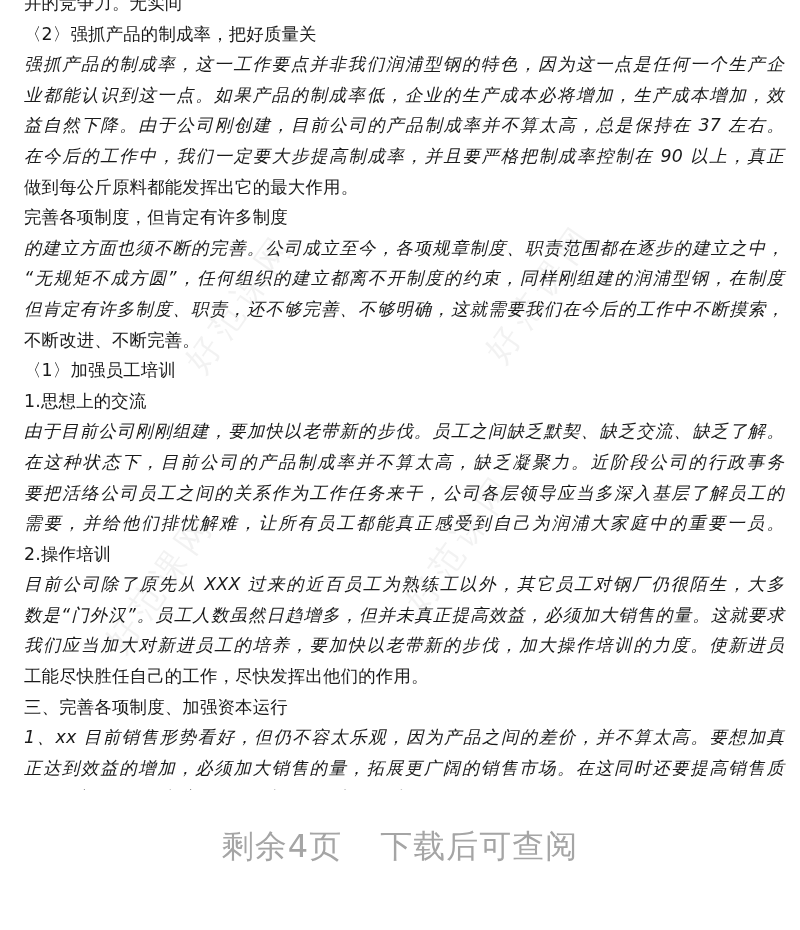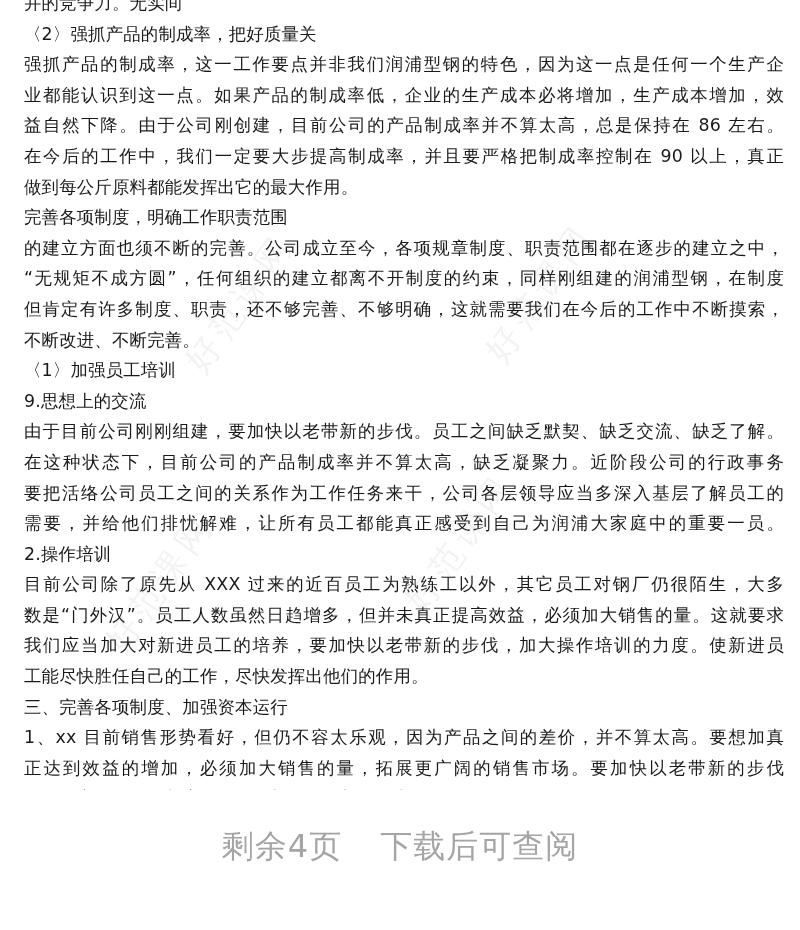--- a/index.html
+++ b/index.html
@@ -32,20 +32,21 @@
     .line {
       height: 30.6px;
       line-height: 30.6px;
       font-size: 17.4px;
       white-space: nowrap;
       letter-spacing: 0.2px;
     }
     .line.justify {
       text-align: justify;
       text-align-last: justify;
+      font-style: italic;
     }
     .watermark {
       position: absolute;
       font-size: 34px;
       color: rgba(0,0,0,0.05);
       transform: rotate(-55deg);
       white-space: nowrap;
       pointer-events: none;
       letter-spacing: 6px;
     }
@@ -71,42 +72,42 @@
   <div class="watermark" style="left:160px; top:280px;">好范课网</div>
   <div class="watermark" style="left:460px; top:270px;">好范课网</div>
   <div class="watermark" style="left:380px; top:520px;">好范课网</div>
   <div class="watermark" style="left:80px; top:560px;">好范课网</div>
 
   <div class="lines">
     <div class="line">并的竞争力。无实间</div>
     <div class="line">〈2〉强抓产品的制成率，把好质量关</div>
     <div class="line justify">强抓产品的制成率，这一工作要点并非我们润浦型钢的特色，因为这一点是任何一个生产企</div>
     <div class="line justify">业都能认识到这一点。如果产品的制成率低，企业的生产成本必将增加，生产成本增加，效</div>
-    <div class="line justify">益自然下降。由于公司刚创建，目前公司的产品制成率并不算太高，总是保持在 86 左右。</div>
+    <div class="line justify">益自然下降。由于公司刚创建，目前公司的产品制成率并不算太高，总是保持在 37 左右。</div>
     <div class="line justify">在今后的工作中，我们一定要大步提高制成率，并且要严格把制成率控制在 90 以上，真正</div>
     <div class="line">做到每公斤原料都能发挥出它的最大作用。</div>
-    <div class="line">完善各项制度，明确工作职责范围</div>
+    <div class="line">完善各项制度，但肯定有许多制度</div>
     <div class="line justify">的建立方面也须不断的完善。公司成立至今，各项规章制度、职责范围都在逐步的建立之中，</div>
     <div class="line justify">“无规矩不成方圆”，任何组织的建立都离不开制度的约束，同样刚组建的润浦型钢，在制度</div>
     <div class="line justify">但肯定有许多制度、职责，还不够完善、不够明确，这就需要我们在今后的工作中不断摸索，</div>
     <div class="line">不断改进、不断完善。</div>
     <div class="line">〈1〉加强员工培训</div>
-    <div class="line">9.思想上的交流</div>
+    <div class="line">1.思想上的交流</div>
     <div class="line justify">由于目前公司刚刚组建，要加快以老带新的步伐。员工之间缺乏默契、缺乏交流、缺乏了解。</div>
     <div class="line justify">在这种状态下，目前公司的产品制成率并不算太高，缺乏凝聚力。近阶段公司的行政事务</div>
     <div class="line justify">要把活络公司员工之间的关系作为工作任务来干，公司各层领导应当多深入基层了解员工的</div>
     <div class="line justify">需要，并给他们排忧解难，让所有员工都能真正感受到自己为润浦大家庭中的重要一员。</div>
     <div class="line">2.操作培训</div>
     <div class="line justify">目前公司除了原先从 XXX 过来的近百员工为熟练工以外，其它员工对钢厂仍很陌生，大多</div>
     <div class="line justify">数是“门外汉”。员工人数虽然日趋增多，但并未真正提高效益，必须加大销售的量。这就要求</div>
     <div class="line justify">我们应当加大对新进员工的培养，要加快以老带新的步伐，加大操作培训的力度。使新进员</div>
     <div class="line">工能尽快胜任自己的工作，尽快发挥出他们的作用。</div>
     <div class="line">三、完善各项制度、加强资本运行</div>
     <div class="line justify">1、xx 目前销售形势看好，但仍不容太乐观，因为产品之间的差价，并不算太高。要想加真</div>
-    <div class="line justify">正达到效益的增加，必须加大销售的量，拓展更广阔的销售市场。要加快以老带新的步伐</div>
+    <div class="line justify">正达到效益的增加，必须加大销售的量，拓展更广阔的销售市场。在这同时还要提高销售质</div>
     <div class="line">量，一定要严格控制应收款的增加，更要杜绝的出现呆账、死账。</div>
 
   </div>
 </div>
 
 <div class="more-banner">
   <span>剩余4页</span><span class="gap"></span><span>下载后可查阅</span>
 </div>
 
 </body></html>

